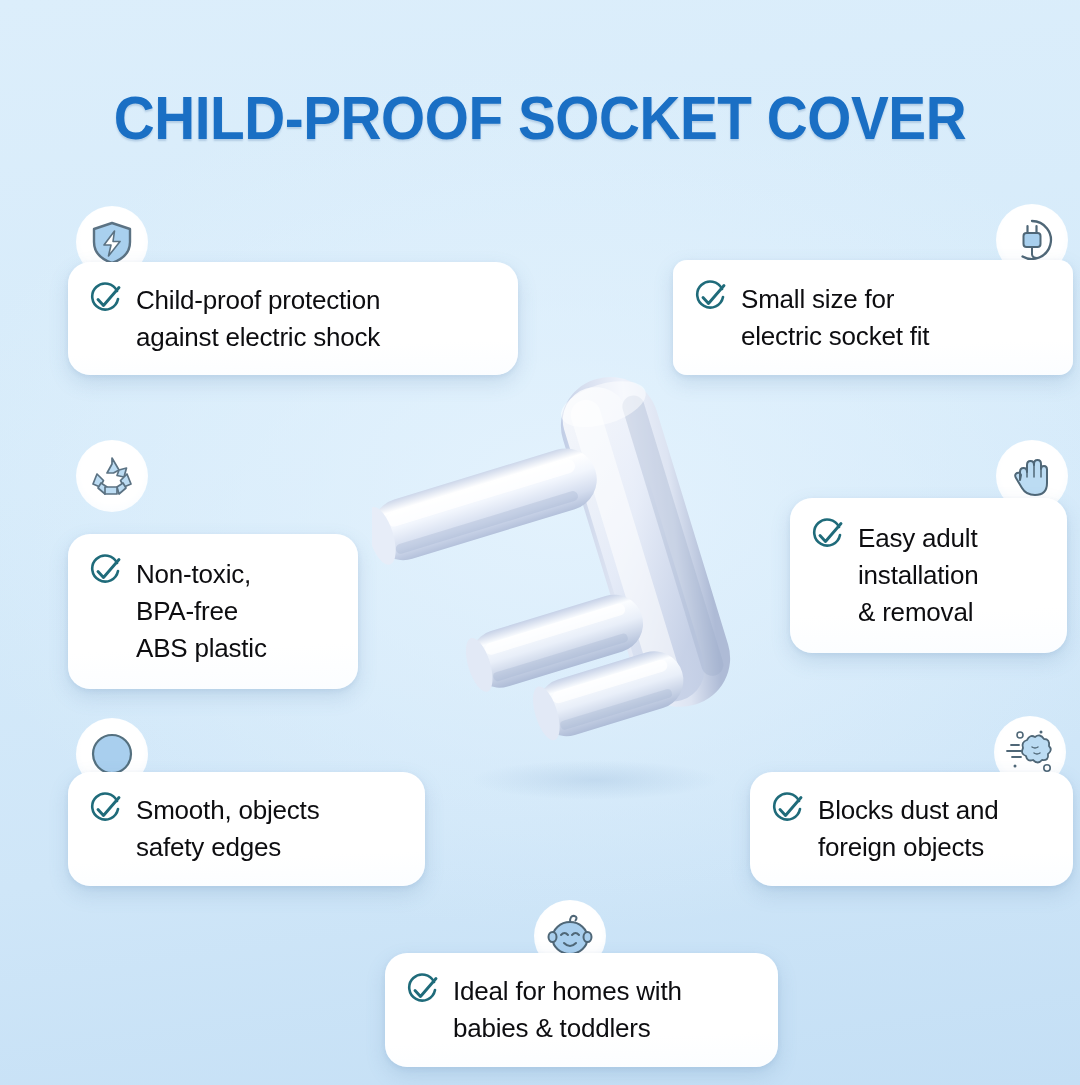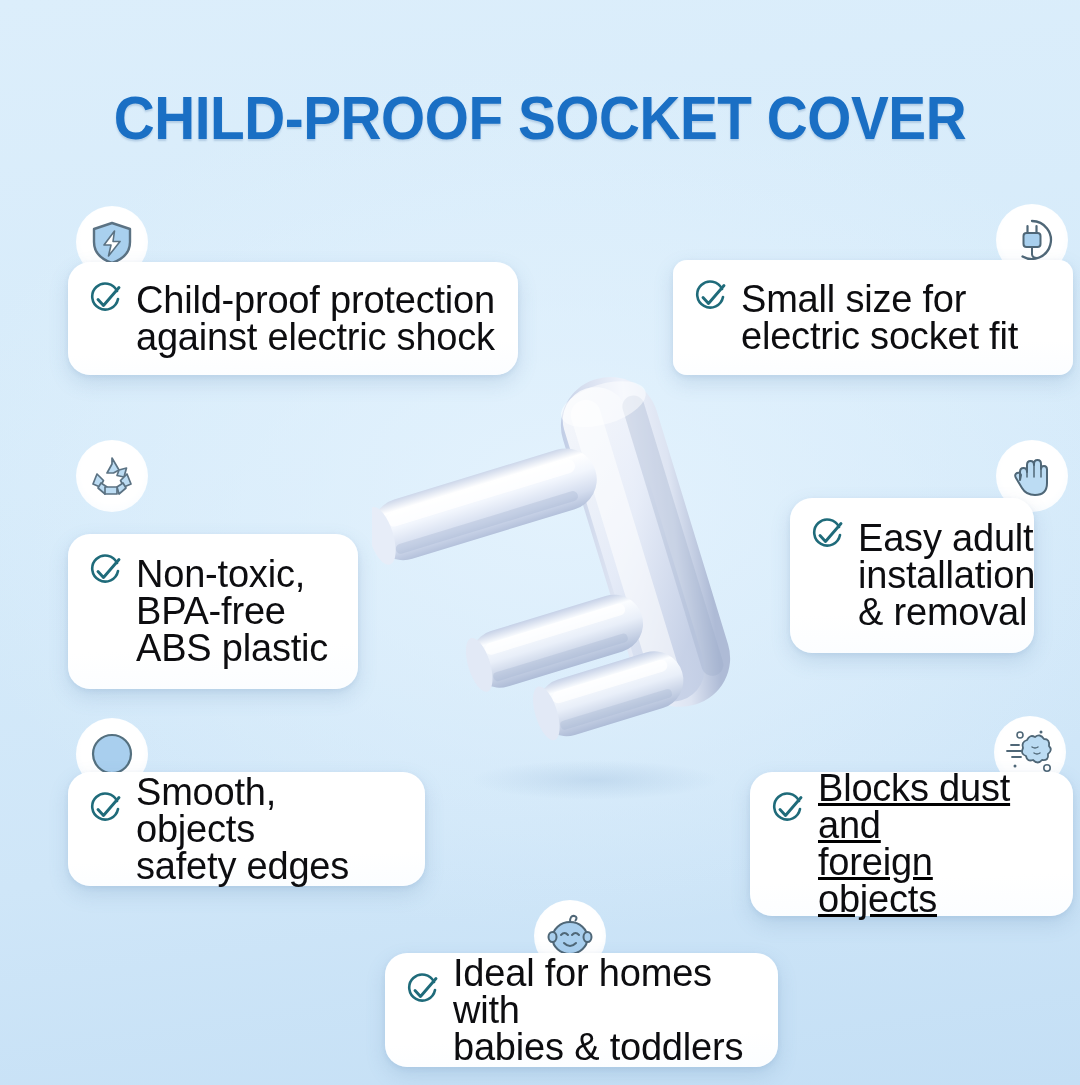--- a/index.html
+++ b/index.html
@@ -30,21 +30,21 @@
     background:linear-gradient(178deg,#ffffff 0%,#ffffff 72%,#fbfdff 100%);
     border-radius:22px;
     box-shadow:0 8px 20px rgba(80,120,165,.18), 0 2px 5px rgba(80,120,165,.10);
     display:flex;align-items:center;
     padding:18px 22px 18px 20px;
     box-sizing:border-box;
     z-index:3;
   }
   .card .check{flex:0 0 auto;margin-right:14px;margin-top:2px;align-self:flex-start;}
   .card .txt{
-    font-size:38px;line-height:37px;color:#0d0d10;font-weight:500;
+    font-size:26px;line-height:37px;color:#0d0d10;font-weight:500;
     letter-spacing:-0.2px;
   }
   .card.c3 .txt, .card.c4 .txt{line-height:37px;}
 
   
   .badge{
     position:absolute;width:72px;height:72px;border-radius:50%;
     background:radial-gradient(circle at 50% 45%, #ffffff 58%, rgba(255,255,255,.86) 78%, rgba(255,255,255,0) 100%);
     display:flex;align-items:center;justify-content:center;
     z-index:2;
@@ -200,21 +200,21 @@
       <span>ABS plastic</span>
     </span>
   </div>
 
   <div class="badge" style="left:996px;top:440px;">
     <svg width="50" height="52" viewBox="0 0 50 52">
       <path d="M13 30 V22 Q13 18 16.5 18 Q20 18 20 22 V15 Q20 11 23.5 11 Q27 11 27 15 V14 Q27 10 30.5 10 Q34 10 34 14 V19 Q34 16 37 16 Q40 16 40 19.5 V33 Q40 45 28 45 Q19 45 15 38 L9 28 Q7 24.5 10 23 Q12.6 21.7 14 25 Z" fill="#bcdcf3" stroke="#4f6777" stroke-width="2" stroke-linejoin="round"></path>
       <path d="M20 18 V27 M27 15 V27 M34 19 V27" stroke="#4f6777" stroke-width="1.5" stroke-linecap="round" fill="none"></path>
     </svg>
   </div>
-  <div class="card c4" style="left:790px;top:498px;width:244px;height:155px;">
+  <div class="card c4" style="left:790px;top:498px;width:277px;height:155px;">
     <span class="check">
       <svg width="34" height="34" viewBox="0 0 34 34">
         <path d="M29 9 A13 13 0 1 0 30 17" fill="none" stroke="#1f6b7a" stroke-width="2.6" stroke-linecap="round"></path>
         <path d="M10 17.5 L15.5 23.5 L31 5.5" fill="none" stroke="#1f6b7a" stroke-width="2.9" stroke-linecap="round" stroke-linejoin="round"></path>
       </svg>
     </span>
     <span class="txt">
       <span>Easy adult</span><br>
       <span>installation</span><br>
       <span>&amp; removal</span>
@@ -243,21 +243,21 @@
     <svg width="54" height="52" viewBox="0 0 54 52">
       <path d="M24 14 Q27 8 32 11 Q37 7 41 13 Q47 13 46 20 Q50 24 45 28 Q46 35 39 34 Q35 39 30 34 Q24 36 23 30 Q17 28 20 22 Q18 16 24 14 Z" fill="#bcdcf3" stroke="#4f6777" stroke-width="1.8" stroke-linejoin="round"></path>
       <path d="M29 21 q3 2 6 0 M31 27 q3 2 6 0" stroke="#4f6777" stroke-width="1.4" fill="none" stroke-linecap="round"></path>
       <path d="M8 19 h8 M4 25 h14 M9 31 h9" stroke="#4f6777" stroke-width="1.8" stroke-linecap="round"></path>
       <circle cx="17" cy="9" r="3" fill="none" stroke="#4f6777" stroke-width="1.6"></circle>
       <circle cx="44" cy="42" r="3.2" fill="none" stroke="#4f6777" stroke-width="1.6"></circle>
       <circle cx="38" cy="6" r="1.5" fill="#4f6777"></circle>
       <circle cx="12" cy="40" r="1.5" fill="#4f6777"></circle>
     </svg>
   </div>
-  <div class="card c6" style="left:750px;top:772px;width:323px;height:144px;text-decoration:underline;">
+  <div class="card c6" style="left:750px;top:772px;width:323px;height:114px;">
     <span class="check">
       <svg width="34" height="34" viewBox="0 0 34 34">
         <path d="M29 9 A13 13 0 1 0 30 17" fill="none" stroke="#1f6b7a" stroke-width="2.6" stroke-linecap="round"></path>
         <path d="M10 17.5 L15.5 23.5 L31 5.5" fill="none" stroke="#1f6b7a" stroke-width="2.9" stroke-linecap="round" stroke-linejoin="round"></path>
       </svg>
     </span>
     <span class="txt">
       <span>Blocks dust and</span><br>
       <span>foreign objects</span>
     </span>

